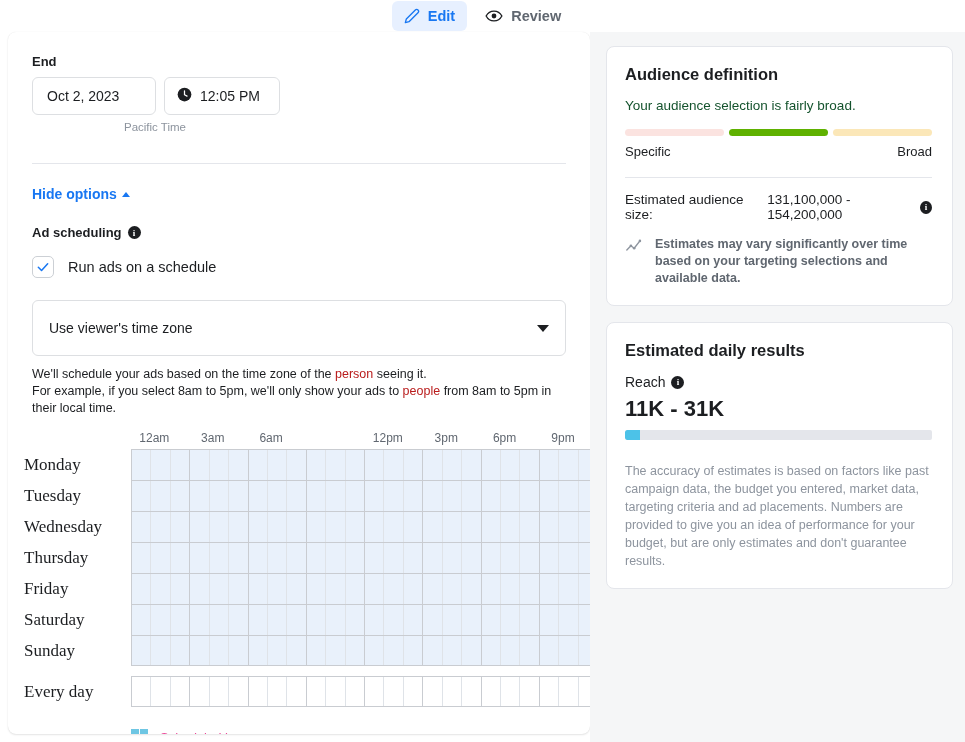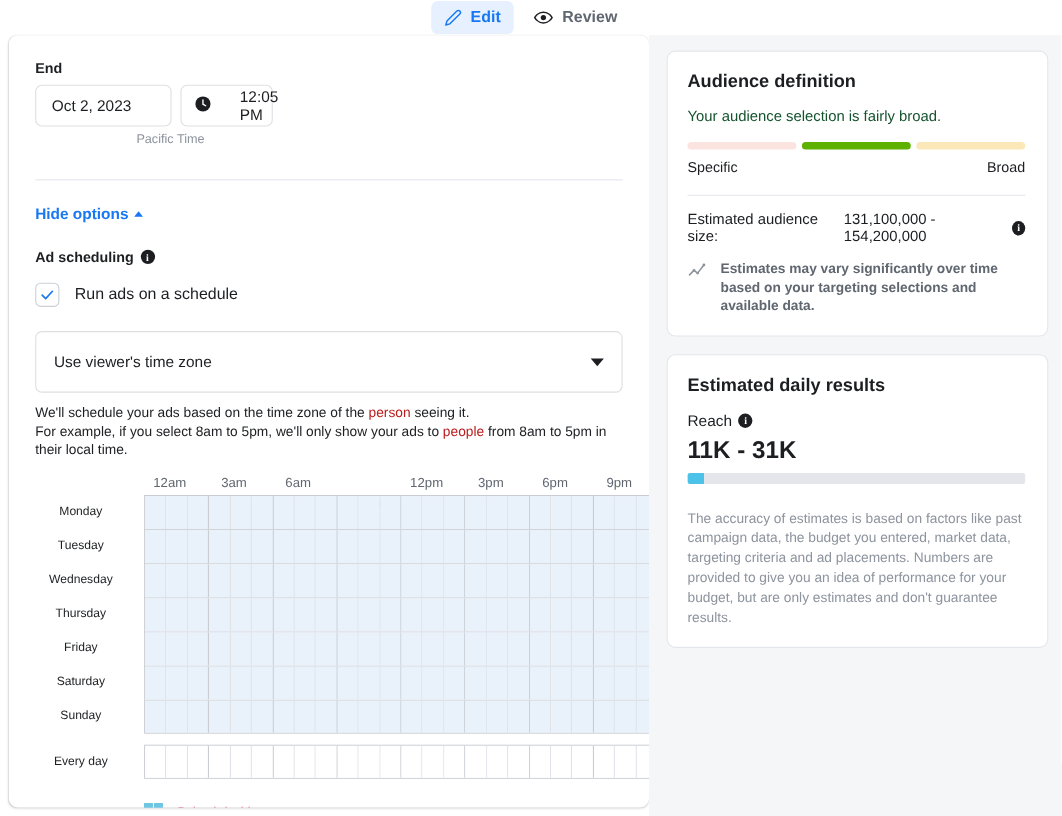--- a/index.html
+++ b/index.html
@@ -70,21 +70,21 @@
   .inp {
     height: 38px;
     border: 1px solid #dddfe2;
     border-radius: 6px;
     background: #fff;
     display: flex; align-items: center;
     font-size: 14px; color: #1c1e21;
     padding: 0 14px;
   }
   .inp.date { width: 124px; }
-  .inp.time { width: 84px; gap: 26px; padding: 0 12px; }
+  .inp.time { width: 116px; gap: 8px; padding: 0 12px; }
   .tz-note {
     font-size: 11.5px; color: #8d949e;
     margin: 6px 0 0 0;
     width: 262px; text-align: center;
   }
   .divider {
     height: 1px; background: #e4e6eb;
     margin: 30px 8px 0 8px;
   }
   .hide-options {
@@ -173,23 +173,24 @@
     flex: 1 1 0;
     border-right: 1px solid #dfe3e8;
     background: #e9f1fb;
   }
   .grid-row .cell:last-child { border-right: none; }
   .grid-row .cell.major { border-right-color: #c9ccd1; }
   .grid-row.empty .cell { background: #ffffff; }
   .row-label {
     position: absolute;
     left: 0; width: 99px;
-    text-align: center;
-    font-size: 11px; color: #1c1e21;
+    text-align: left;
+    font-size: 17px; color: #1c1e21;
     line-height: 31px;
+    font-family: Liberation Serif, serif;
   }
   .everyday-wrap { margin-top: 10px; }
   .legend {
     display: flex; align-items: center; gap: 12px;
     margin: 22px 0 0 107px;
   }
   .legend-swatch {
     width: 17px; height: 17px;
     background: #6ec6e3;
     display: flex;

